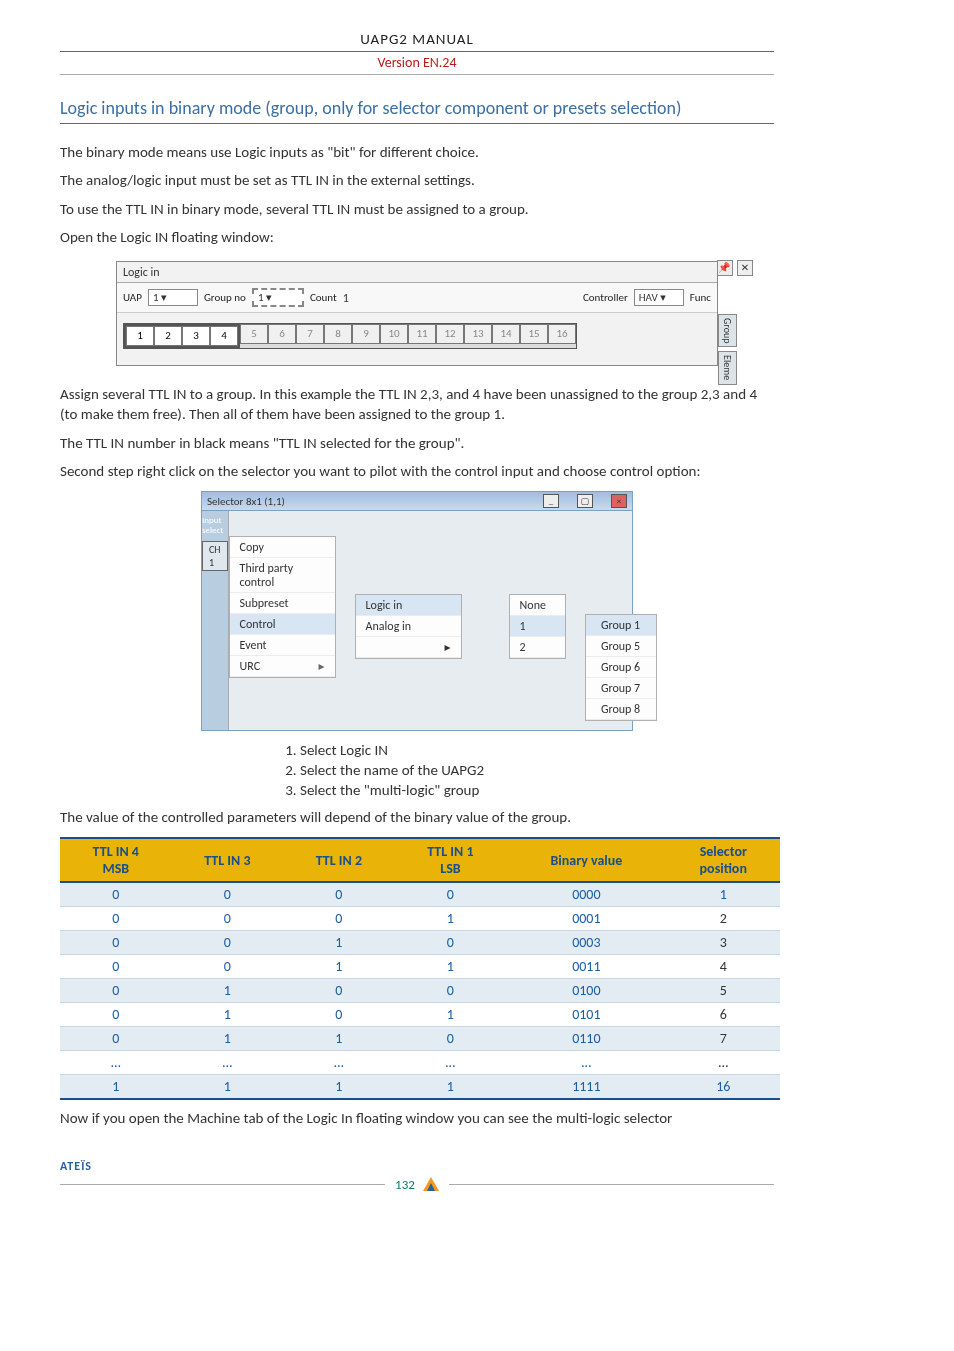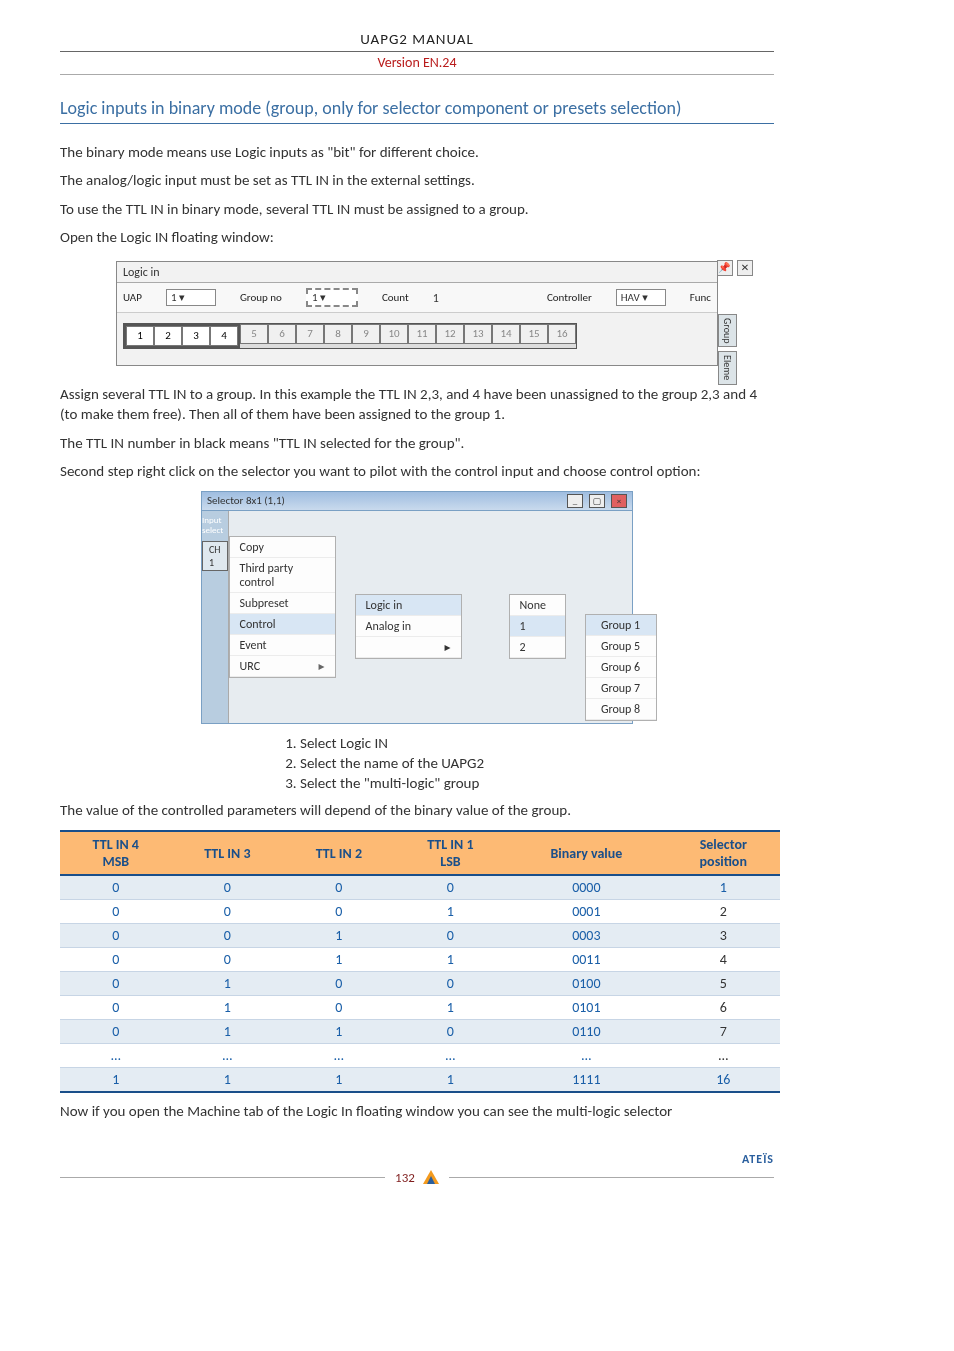--- a/index.html
+++ b/index.html
@@ -63,21 +63,21 @@
     width:14px;height:14px;
     border:1px solid #888;
     background:#eee;
     font-size:10px;
     text-align:center;
     line-height:14px;
   }
   .row1 {
     display:flex;
     align-items:center;
-    gap:24px;
+    gap:6px;
     padding:5px 6px;
     border-bottom:1px solid #ccc;
     background:#f8f8f8;
   }
   .fld {
     border:1px solid #888;
     background:#fff;
     padding:1px 4px;
     font-size:11px;
     min-width:40px;
@@ -122,22 +122,22 @@
   .ctxbox {
     border:1px solid #7aa0c4;
     width: 430px;
     font-size:12px;
     background:#fff;
   }
   .ctx-title {
     background: linear-gradient(#9fbde0,#c9daed);
     border-bottom:1px solid #7aa0c4;
     display:flex;
-    align-items:flex-start;
-    gap:6px;
+    align-items:center;
+    gap:18px;
     padding:2px 5px;
     font-size:11px;
   }
   .ctx-title .winbtn { width:14px;height:12px;border:1px solid #555;background:#eee;font-size:9px;text-align:center;line-height:12px;}
   .ctx-title .close { background:#e06060; }
   .ctx-body {
     display:flex;
     padding:0;
     background:#e7ecf0;
   }
@@ -178,47 +178,47 @@
     border-collapse: collapse;
     width: 720px;
     font-size:14px;
   }
   .bintable th {
     color:#1a4f8a;
     font-weight:bold;
     border-top:2px solid #1a4f8a;
     border-bottom:2px solid #1a4f8a;
     padding:4px 6px;
-    background:#fdba74;
+    background:#eab308;
   }
   .bintable td {
     text-align:center;
     padding:3px 6px;
     border-bottom:1px solid #c7d5e5;
   }
   .bintable tr.odd { background:#e4ecf3; }
   .bintable td.c4, .bintable td.c3, .bintable td.c2, .bintable td.c1 { color:#1a5fa8; }
   .bintable td.cb { color:#1a5fa8; }
   .bintable td.cs { color:#1a5fa8; }
   .bintable td.cs.reg { color:#333; }
   .bintable tbody tr:last-child td { border-bottom:2px solid #1a4f8a; }
 
   .footer-wrap {
     margin-top:30px;
-    text-align:right;
+    text-align:left;
   }
   .footer-logo {
     font-size:12px;
     color:#2a5f9e;
     font-weight:bold;
     letter-spacing:1px;
   }
   .footer-page {
     font-size:13px;
-    color:#7f1d1d;
+    color:#0f766e;
     display:inline-flex;
     align-items:center;
     gap:8px;
   }
   .footer-page svg { display:inline-block; }
   .footer-rules {
     display:flex;
     align-items:center;
     gap:10px;
     margin-top:4px;
@@ -297,21 +297,21 @@
       <span class="winbtn">▢</span>
       <span class="winbtn close">×</span>
     </div>
     <div class="ctx-body">
       <div class="ctx-leftcol">
         <div class="lbl-in" style="white-space:pre-line;">Input
 select</div>
         <div style="height:6px;"></div>
         <div class="chbox">CH 1</div>
       </div>
-      <div class="flex" style="padding:25px 0 2px 0;gap:19px;">
+      <div class="flex" style="padding:25px 0 9px 0;gap:19px;">
         <div class="menu-col">
           <div class="mi">Copy</div>
           <div class="mi">Third party control</div>
           <div class="mi">Subpreset</div>
           <div class="mi sel">Control</div>
           <div class="mi">Event</div>
           <div class="mi arrow">URC</div>
         </div>
         <div class="menu-col" style="margin-top:58px;">
           <div class="mi sel">Logic in</div>

